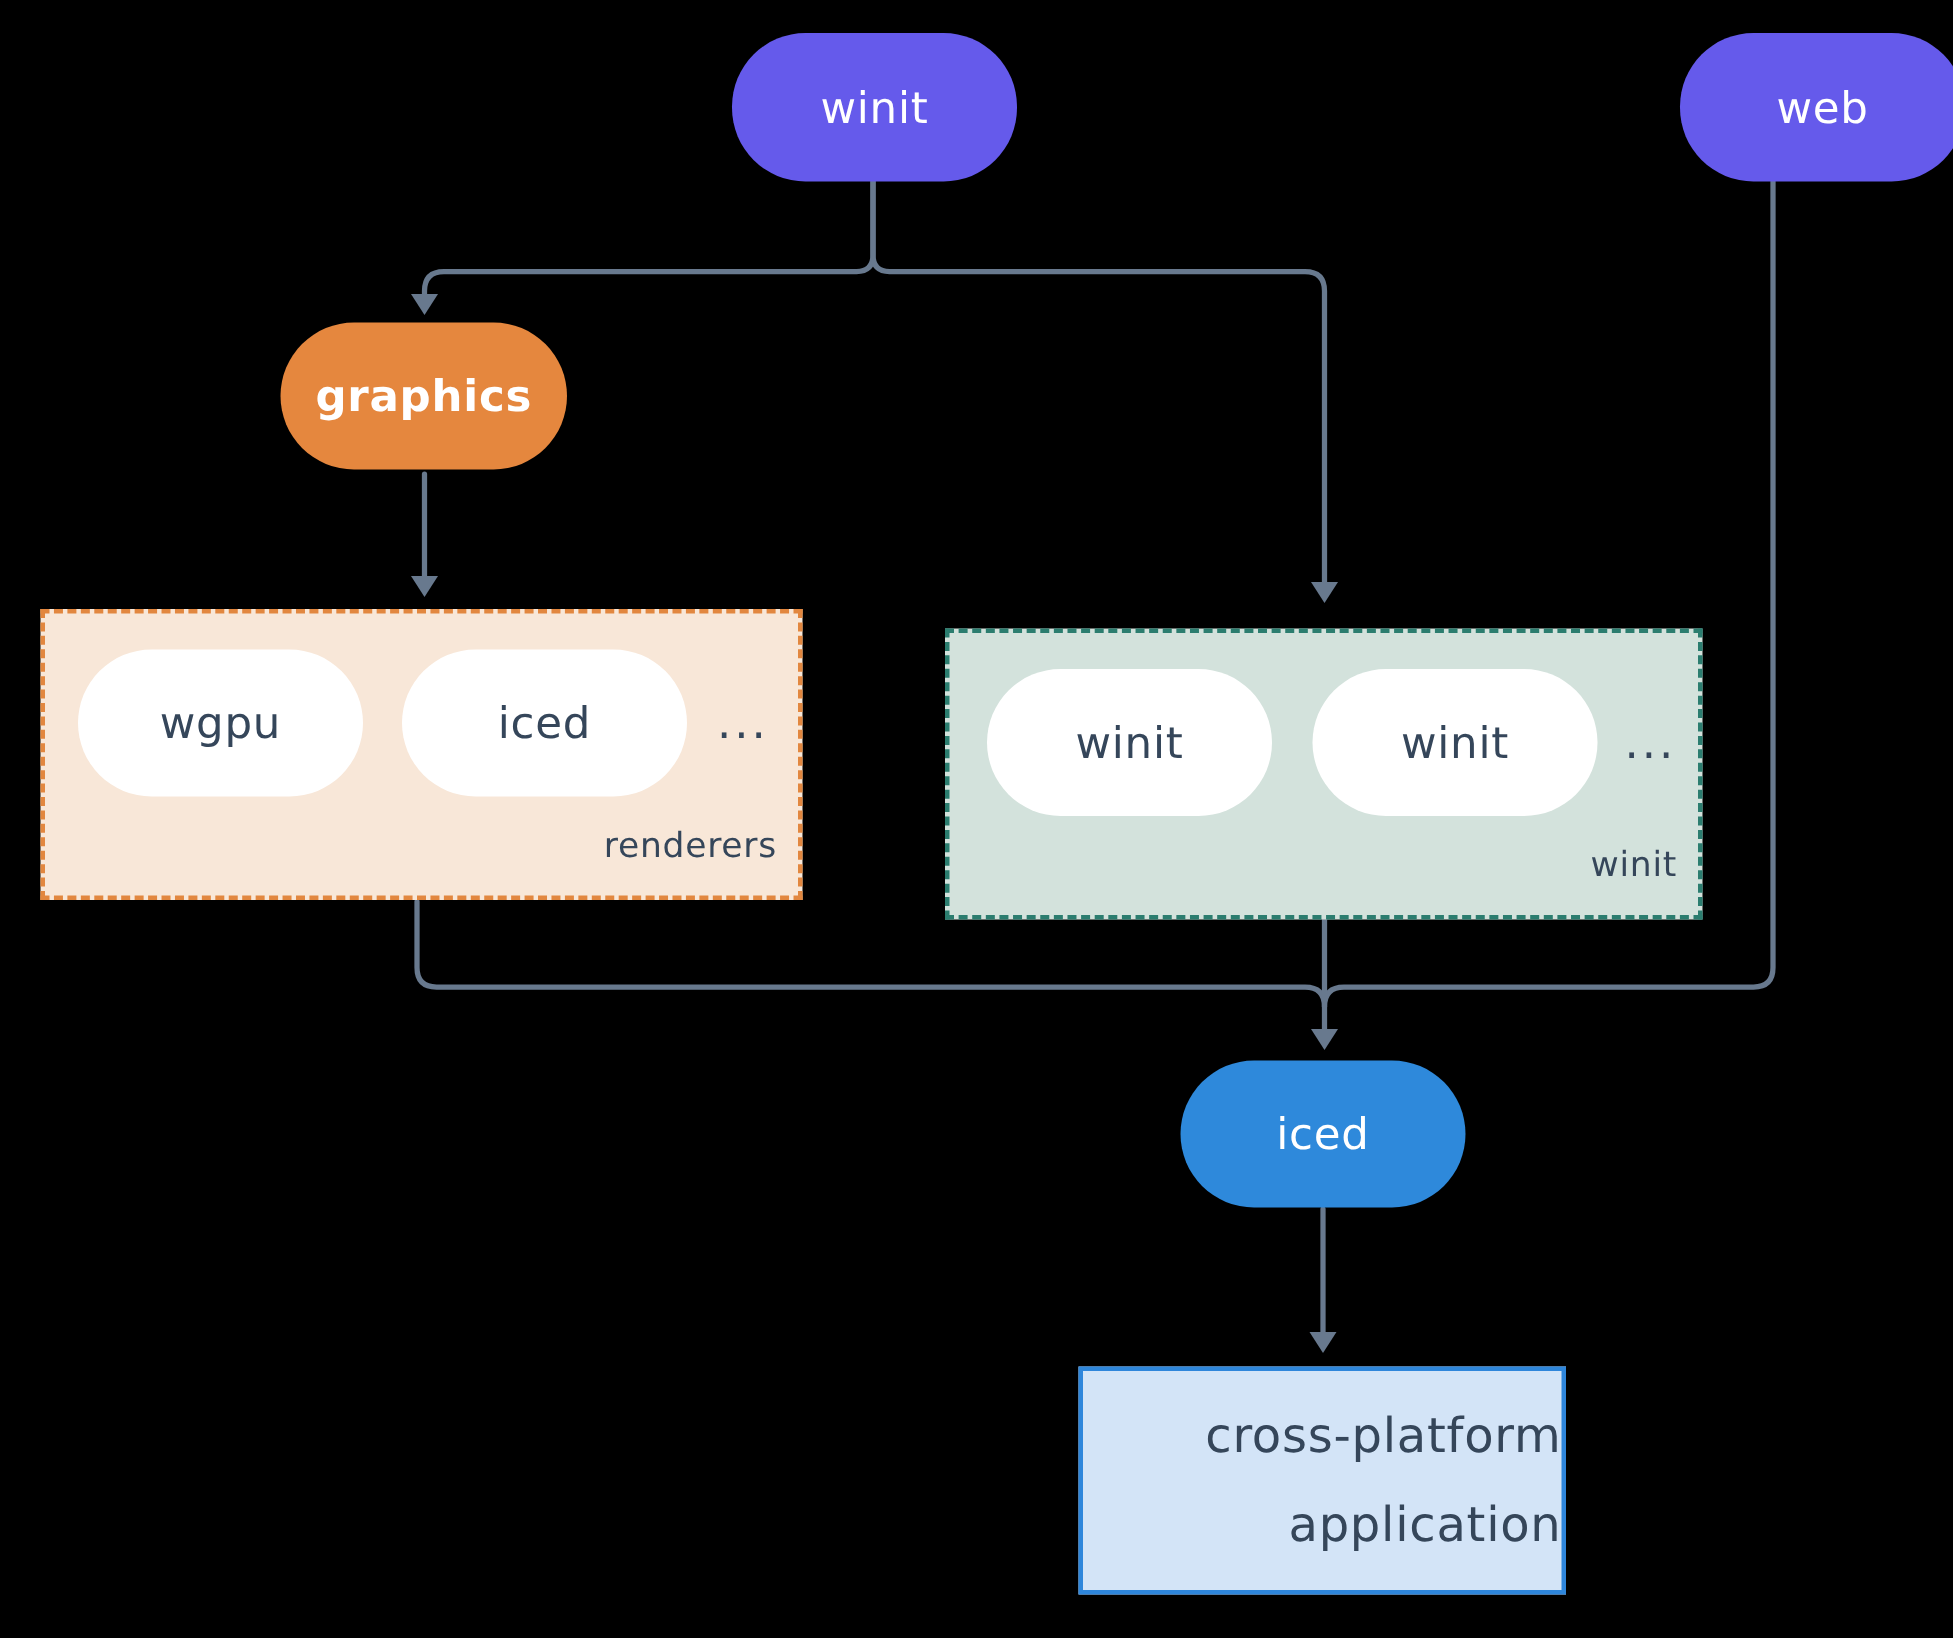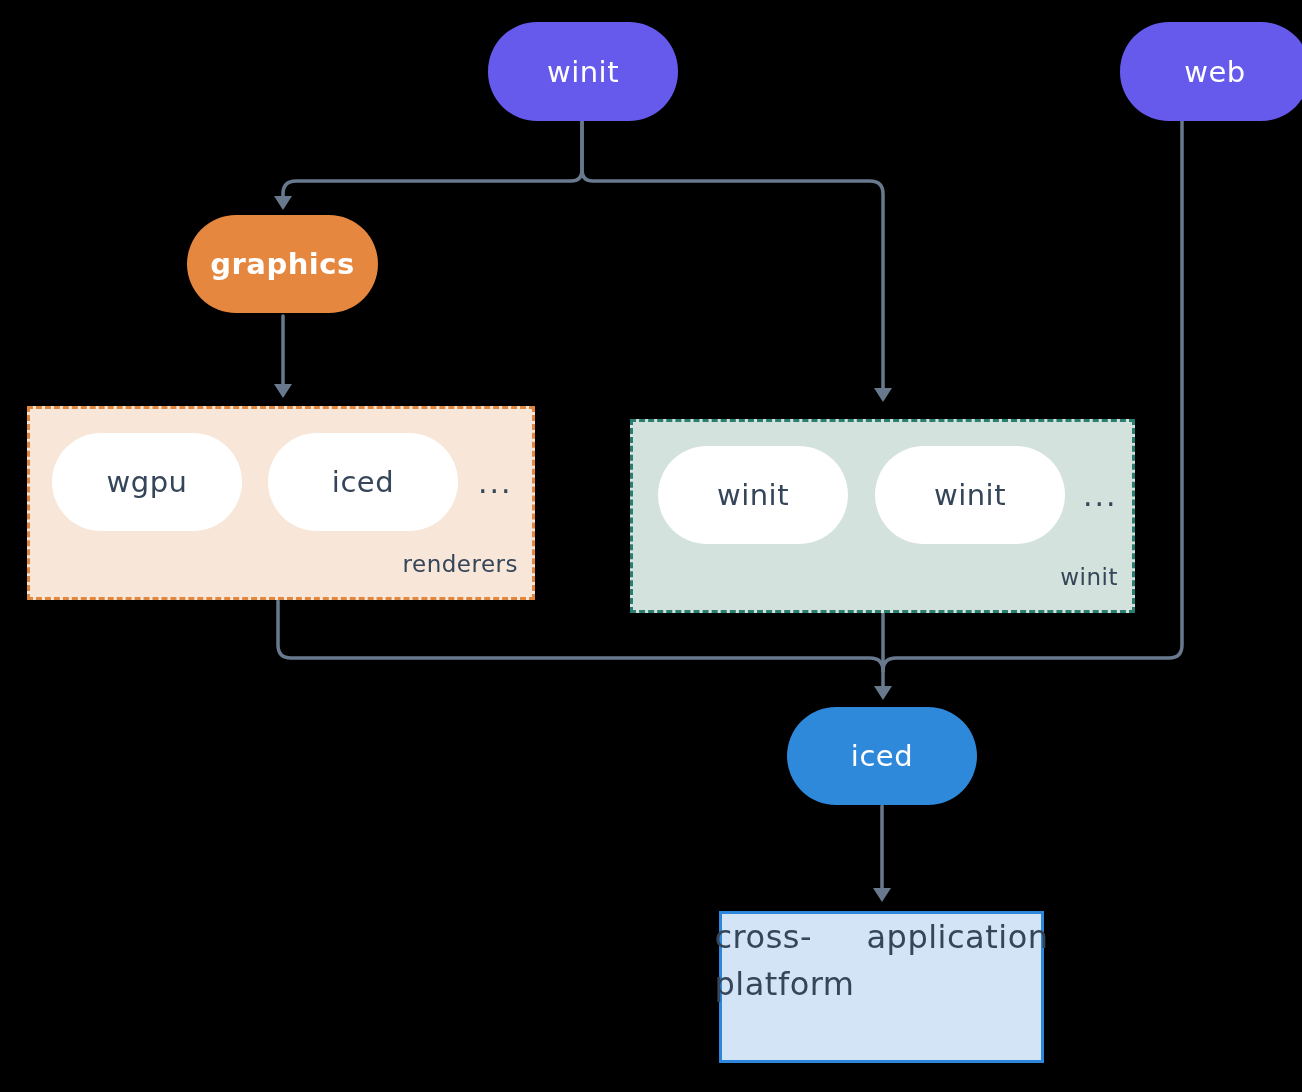--- a/index.html
+++ b/index.html
@@ -55,21 +55,21 @@
   }
   .group .group-label{
     position:absolute;right:14px;bottom:20px;
     color:var(--ink);font-size:23px;letter-spacing:.5px;
   }
   .app-box{
     position:absolute;
     left:719px;top:911px;width:325px;height:152px;
     background:var(--app-bg);
     border:3px solid var(--app-border);
-    display:flex;flex-direction:row;align-items:flex-start;justify-content:center;
+    display:flex;flex-direction:column;align-items:flex-end;justify-content:center;
     color:var(--ink);font-size:32px;line-height:47px;letter-spacing:.5px;gap:12px;
   }
 </style>
 </head>
 <body>
 
 <div class="canvas">
 
   <svg class="edges" viewBox="0 0 1302 1092" fill="none" stroke="#68798E" stroke-width="3.5" stroke-linecap="round" stroke-linejoin="round">
 

